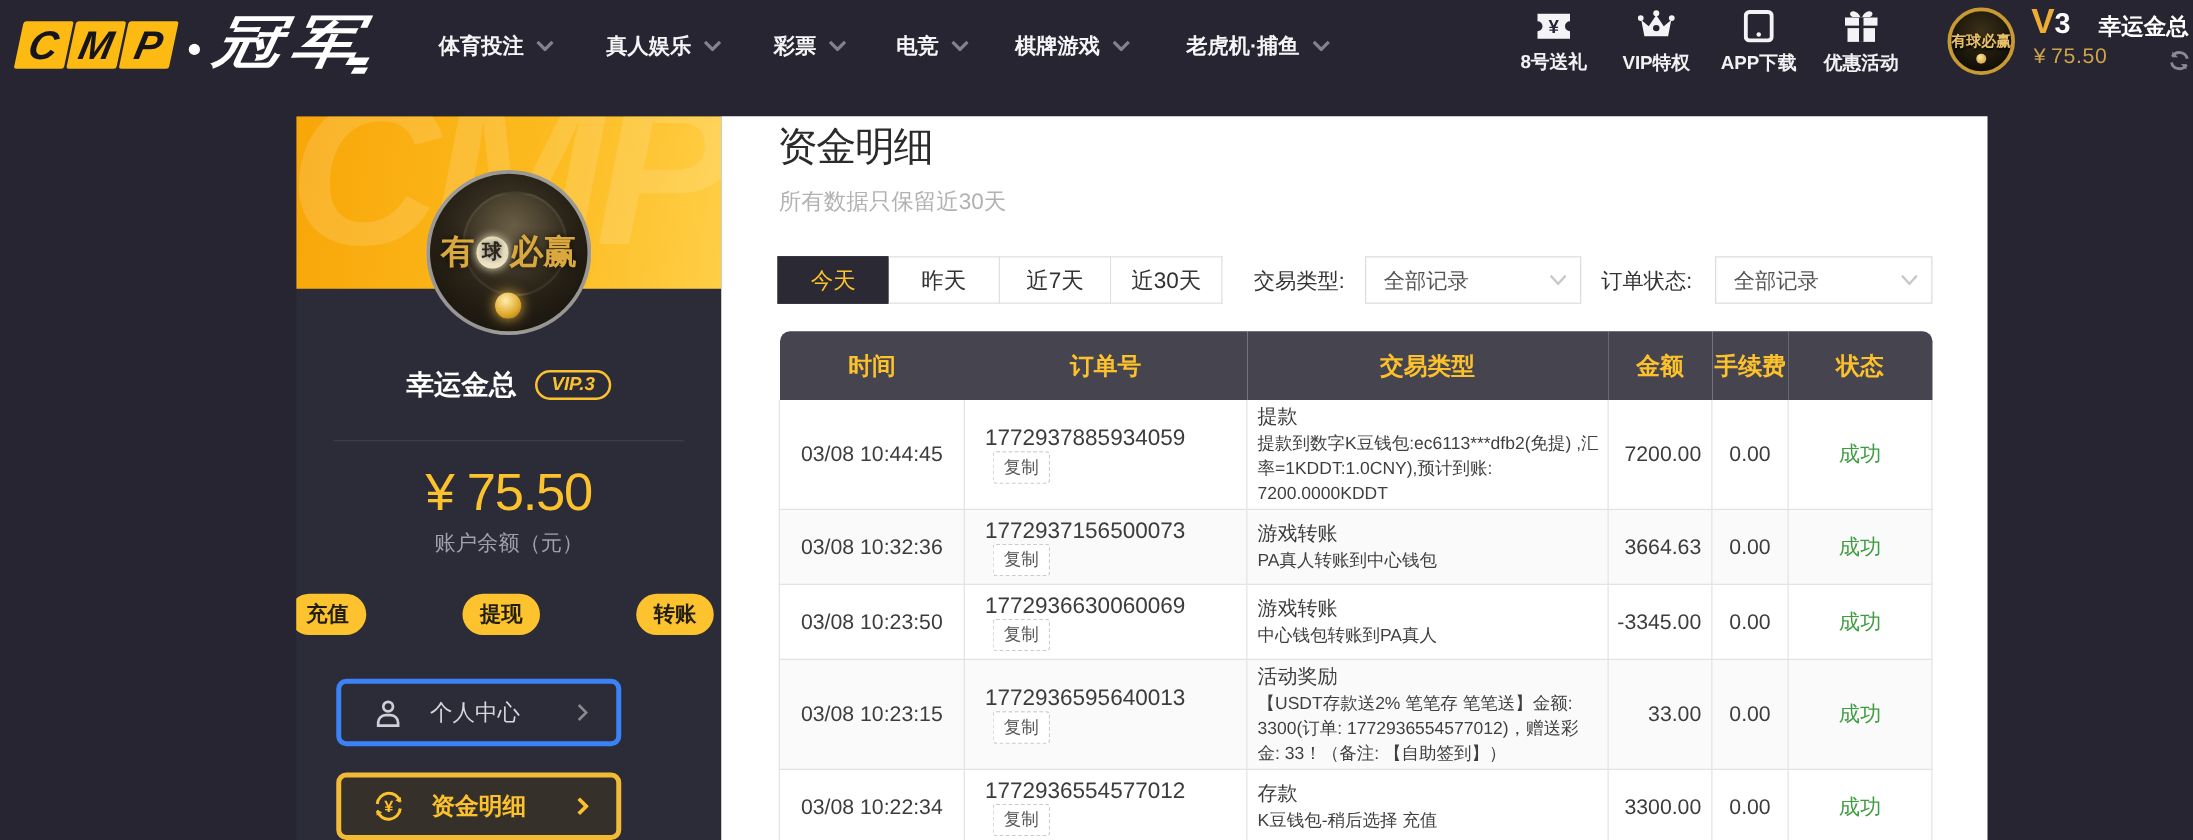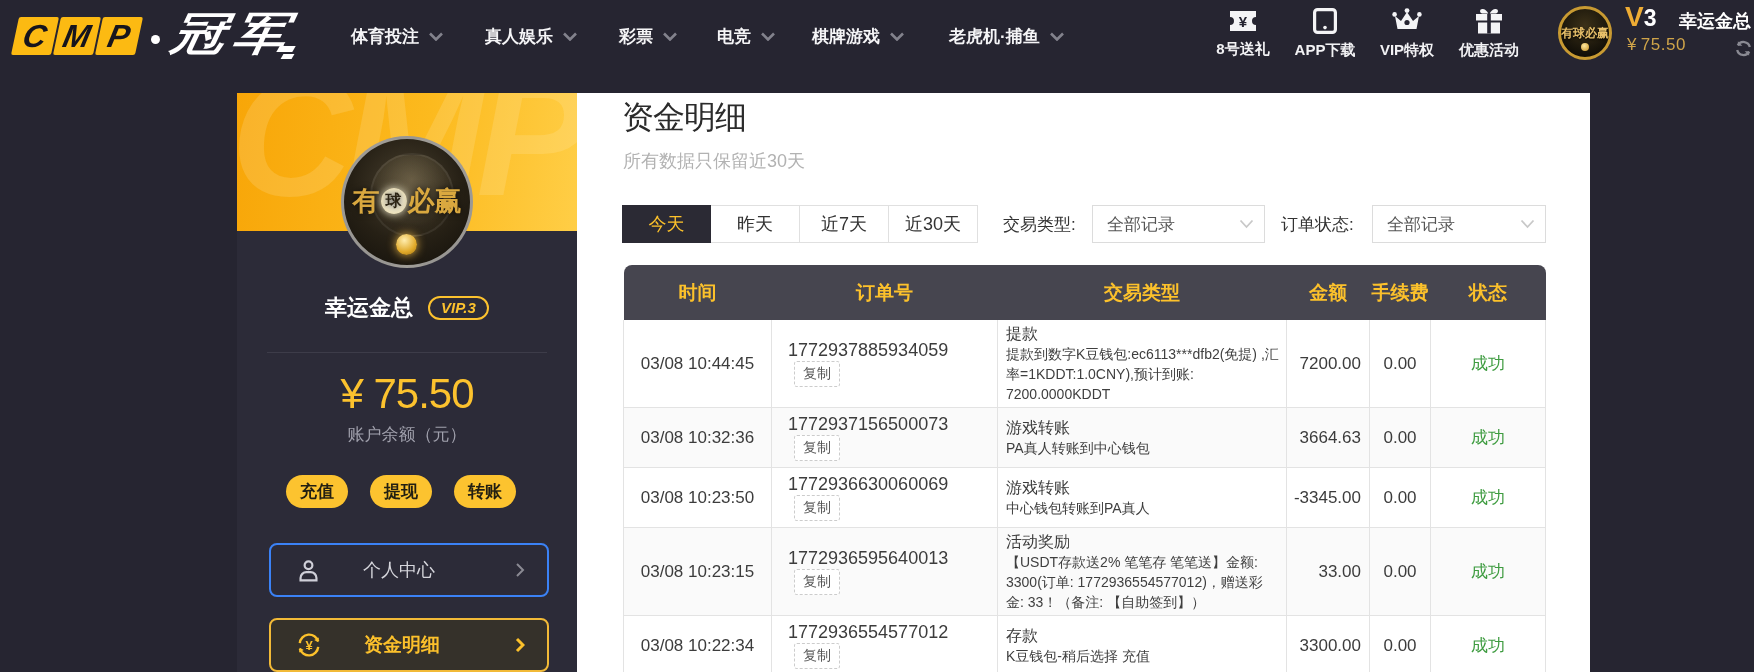--- a/index.html
+++ b/index.html
@@ -51,25 +51,25 @@
   color:#2c2415; font-size:16px; line-height:26px; vertical-align:4px; margin:0 1px; box-shadow:0 0 8px rgba(255,250,220,0.9); }
 .avatar .gb { position:absolute; left:50%; bottom:10px; width:21px; height:21px; margin-left:-11px; border-radius:50%;
   background:radial-gradient(circle at 40% 30%, #ffedad, #e0a929 60%, #9c6f12); box-shadow:0 0 10px rgba(255,200,80,0.85); }
 .uline { position:absolute; left:0; top:200px; width:340px; text-align:center; }
 .uline .nm { font-size:22px; font-weight:700; color:#fff; vertical-align:middle; }
 .vbadge { display:inline-block; vertical-align:middle; margin-left:15px; border:2px solid #fcc22e; border-radius:13px;
   padding:1px 11px 2px; font-size:15px; font-weight:700; font-style:italic; color:#fcc22e; }
 .sdiv { position:absolute; left:30px; top:259px; width:280px; height:1px; background:#3d3c49; }
 .bigmoney { position:absolute; left:0; top:277px; width:340px; text-align:center; font-size:42px; color:#fcc22e; letter-spacing:-1px; }
 .balance { position:absolute; left:0; top:330px; width:340px; text-align:center; font-size:17px; color:#a0a0ac; }
-.btnrow { position:absolute; left:-6px; top:382px; width:340px; display:flex; justify-content:center; gap:22px; }
+.btnrow { position:absolute; left:-6px; top:382px; width:340px; display:flex; justify-content:space-between; gap:22px; }
 .ybtn { height:33px; border-radius:17px; background:#fcc32f; color:#221f12; font-size:17px; font-weight:700;
   display:flex; align-items:center; padding:0 14px; }
-.sbox { position:absolute; left:32px; width:280px; height:54px; border:2px solid #3b82f6; border-radius:8px;
-  display:flex; align-items:center;gap:21px; }
+.sbox { position:absolute; left:32px; width:228px; height:54px; border:4px solid #3b82f6; border-radius:8px;
+  display:flex; align-items:center; }
 .sbox1 { top:450px; }
 .sbox2 { top:525px; height:54px; background:#35312a; border-color:#f2ba37; }
 .sbox .ic { margin-left:26px; }
 .sbox .tx { margin-left:22px; font-size:18px; color:#d6d6dc; }
 .sbox2 .tx { color:#fcc12b; font-weight:700; font-size:19px; }
 .sbox .ch { position:absolute; right:22px; }
 
 
 .h1 { position:absolute; left:45px; top:3px; font-size:32px; color:#2b2b2b; letter-spacing:-1px;}
 .sub { position:absolute; left:46px; top:56px; font-size:18px; color:#b2b2b2; }
@@ -160,35 +160,35 @@
   </div>
   <div class="navicons">
     <div class="ni">
       <svg width="30" height="24" viewBox="0 0 30 24">
           <path d="M2 2 h26 v6 a3.2 3.2 0 0 0 0 8 v6 H2 v-6 a3.2 3.2 0 0 0 0-8 Z" fill="#f4f4f6"></path>
           <text x="15" y="17.5" font-size="15" font-weight="bold" fill="#252431" text-anchor="middle" font-family="Liberation Sans, sans-serif">¥</text>
         </svg>
       <div class="lab">8号送礼</div>
     </div>
     <div class="ni">
-      <svg width="24" height="26" viewBox="0 0 24 26">
-          <rect x="1.6" y="1.6" width="20.8" height="22.8" rx="3" fill="none" stroke="#f4f4f6" stroke-width="3.2"></rect>
-          <circle cx="12" cy="19.6" r="1.8" fill="#f4f4f6"></circle>
-        </svg>
-      <div class="lab">APP下载</div>
-    </div>
-    <div class="ni">
       <svg width="30" height="26" viewBox="0 0 30 26">
           <path d="M3 8 L9 13 L15 4 L21 13 L27 8 L24.5 21 L5.5 21 Z" fill="#f4f4f6"></path>
           <circle cx="15" cy="2.6" r="2.4" fill="#f4f4f6"></circle>
           <circle cx="2.6" cy="6.4" r="2.3" fill="#f4f4f6"></circle>
           <circle cx="27.4" cy="6.4" r="2.3" fill="#f4f4f6"></circle>
           <circle cx="15" cy="14.5" r="2.6" fill="#252431"></circle>
         </svg>
       <div class="lab">VIP特权</div>
+    </div>
+    <div class="ni">
+      <svg width="24" height="26" viewBox="0 0 24 26">
+          <rect x="1.6" y="1.6" width="20.8" height="22.8" rx="3" fill="none" stroke="#f4f4f6" stroke-width="3.2"></rect>
+          <circle cx="12" cy="19.6" r="1.8" fill="#f4f4f6"></circle>
+        </svg>
+      <div class="lab">APP下载</div>
     </div>
     <div class="ni">
       <svg width="28" height="26" viewBox="0 0 28 26">
           <rect x="1" y="6" width="26" height="6.5" fill="#f4f4f6"></rect>
           <rect x="3" y="14.5" width="22" height="11" fill="#f4f4f6"></rect>
           <rect x="12.2" y="6" width="3.6" height="19.5" fill="#252431"></rect>
           <path d="M7 5.5 C4 4.5 4.5 0.5 8 1 C10.5 1.4 12.5 3.5 13.2 5.5 Z" fill="#f4f4f6"></path>
           <path d="M21 5.5 C24 4.5 23.5 0.5 20 1 C17.5 1.4 15.5 3.5 14.8 5.5 Z" fill="#f4f4f6"></path>
         </svg>
       <div class="lab">优惠活动</div>

